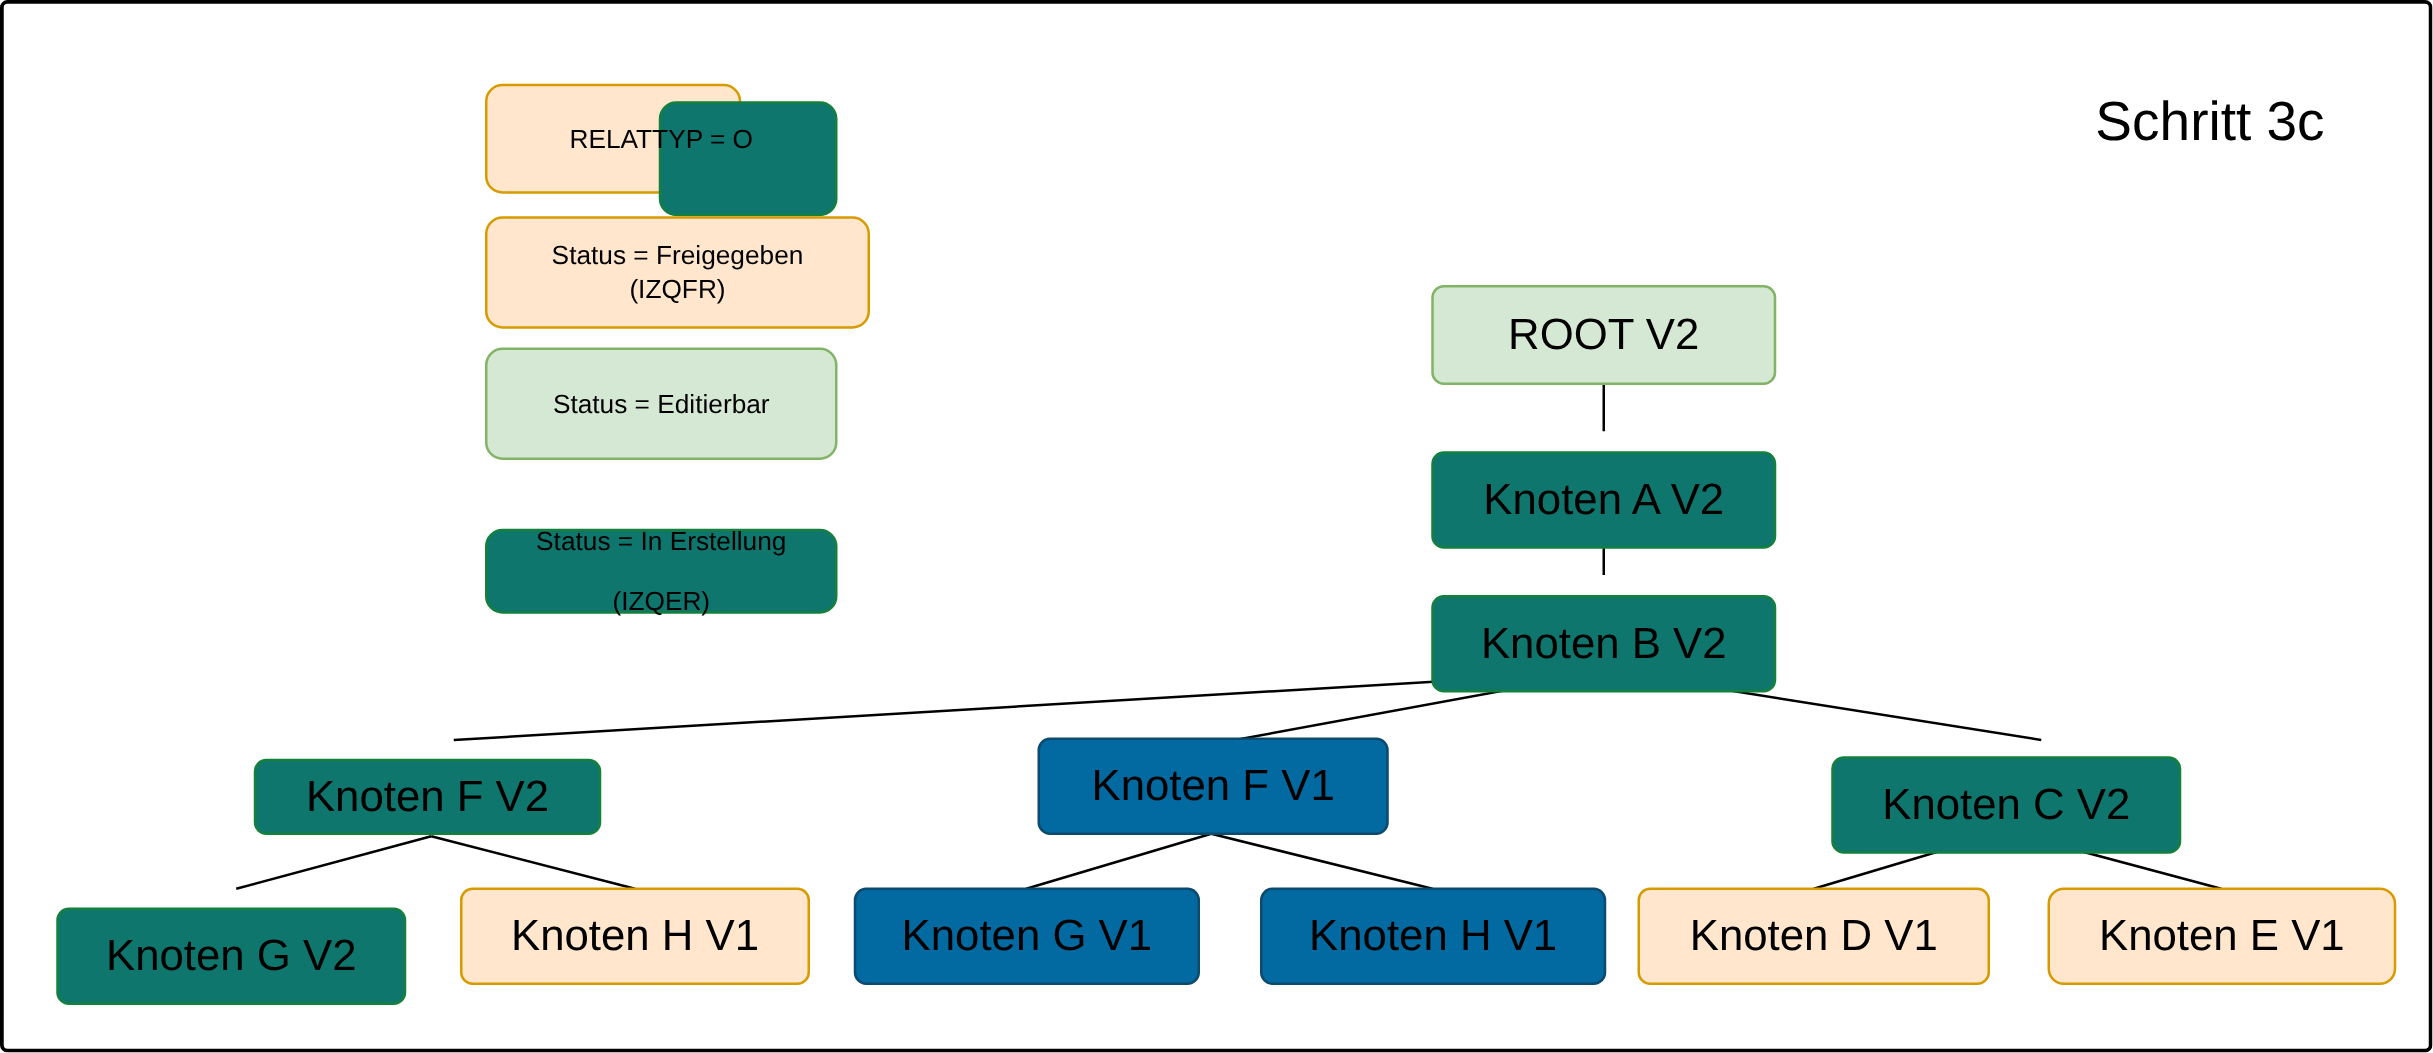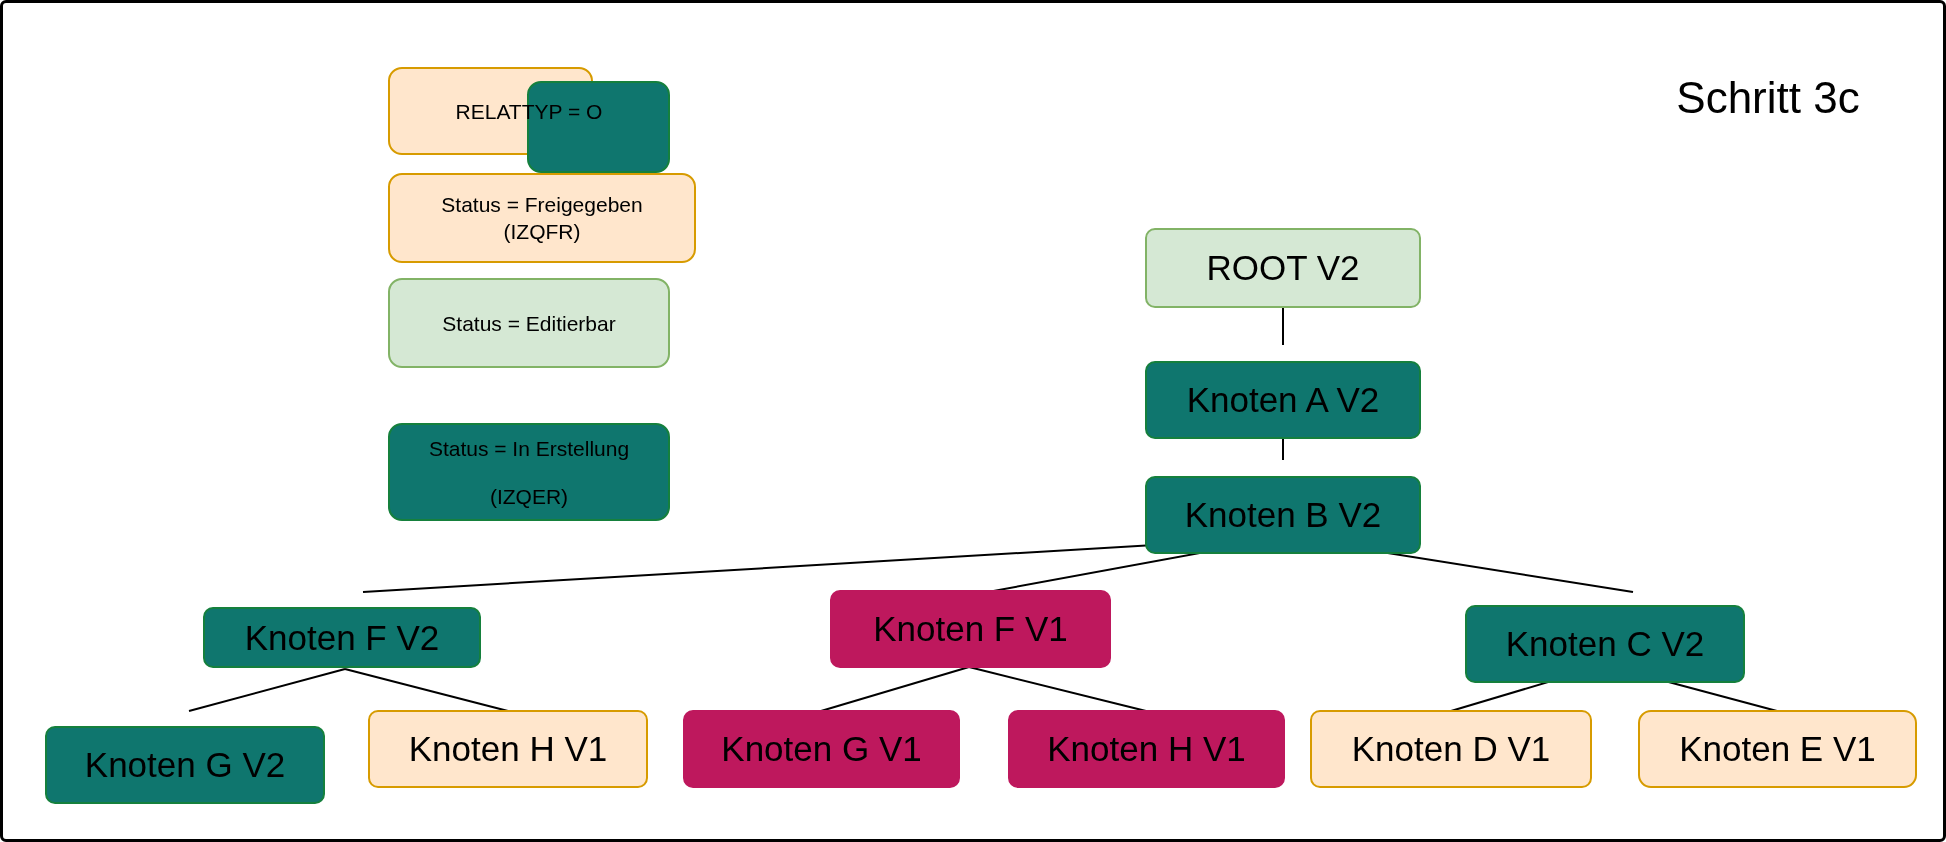--- a/index.html
+++ b/index.html
@@ -24,21 +24,21 @@
     display: flex;
     align-items: center;
     justify-content: center;
     font-size: 35px;
     border-radius: 10px;
     white-space: nowrap;
   }
   .c-blue   { background: #0f766e; border: 2px solid #15803d; margin-top: 16px; }
   .c-green  { background: #d5e8d4; border: 2px solid #82b366; }
   .c-orange { background: #ffe6cc; border: 2px solid #d79b00; }
-  .c-red    { background: #be185d; border: 2px solid #be185d; }
+  .c-red    { background: #0369a1; border: 2px solid #0c4a6e; }
 
   .legend-box {
     position: absolute;
     box-sizing: border-box;
     border-radius: 14px;
   }
   .legend-label {
     position: absolute;
     display: flex;
     flex-direction: column;
@@ -88,21 +88,21 @@
 
     <div class="legend-box c-orange legend-label" style="left:385px; top:170px; width:308px; height:90px;">
       <span>Status = Freigegeben</span>
       <span>(IZQFR)</span>
     </div>
 
     <div class="legend-box c-green legend-label" style="left:385px; top:275px; width:282px; height:90px;">
       <span>Status = Editierbar</span>
     </div>
 
-    <div class="legend-box c-blue legend-label" style="left:385px; top:404px; width:282px; height:98px;gap:21px;">
+    <div class="legend-box c-blue legend-label" style="left:385px; top:404px; width:282px; height:68px;gap:21px;">
       <span>Status = In Erstellung</span>
       <span>(IZQER)</span>
     </div>
   </div>
 
   <div class="node c-green" style="left:1142px; top:225px; width:276px; height:80px;">ROOT V2</div>
 
   <div class="node c-blue" style="left:1142px; top:342px; width:276px; height:78px;">Knoten A V2</div>
 
   <div class="node c-blue" style="left:1142px; top:457px; width:276px; height:78px;">Knoten B V2</div>

